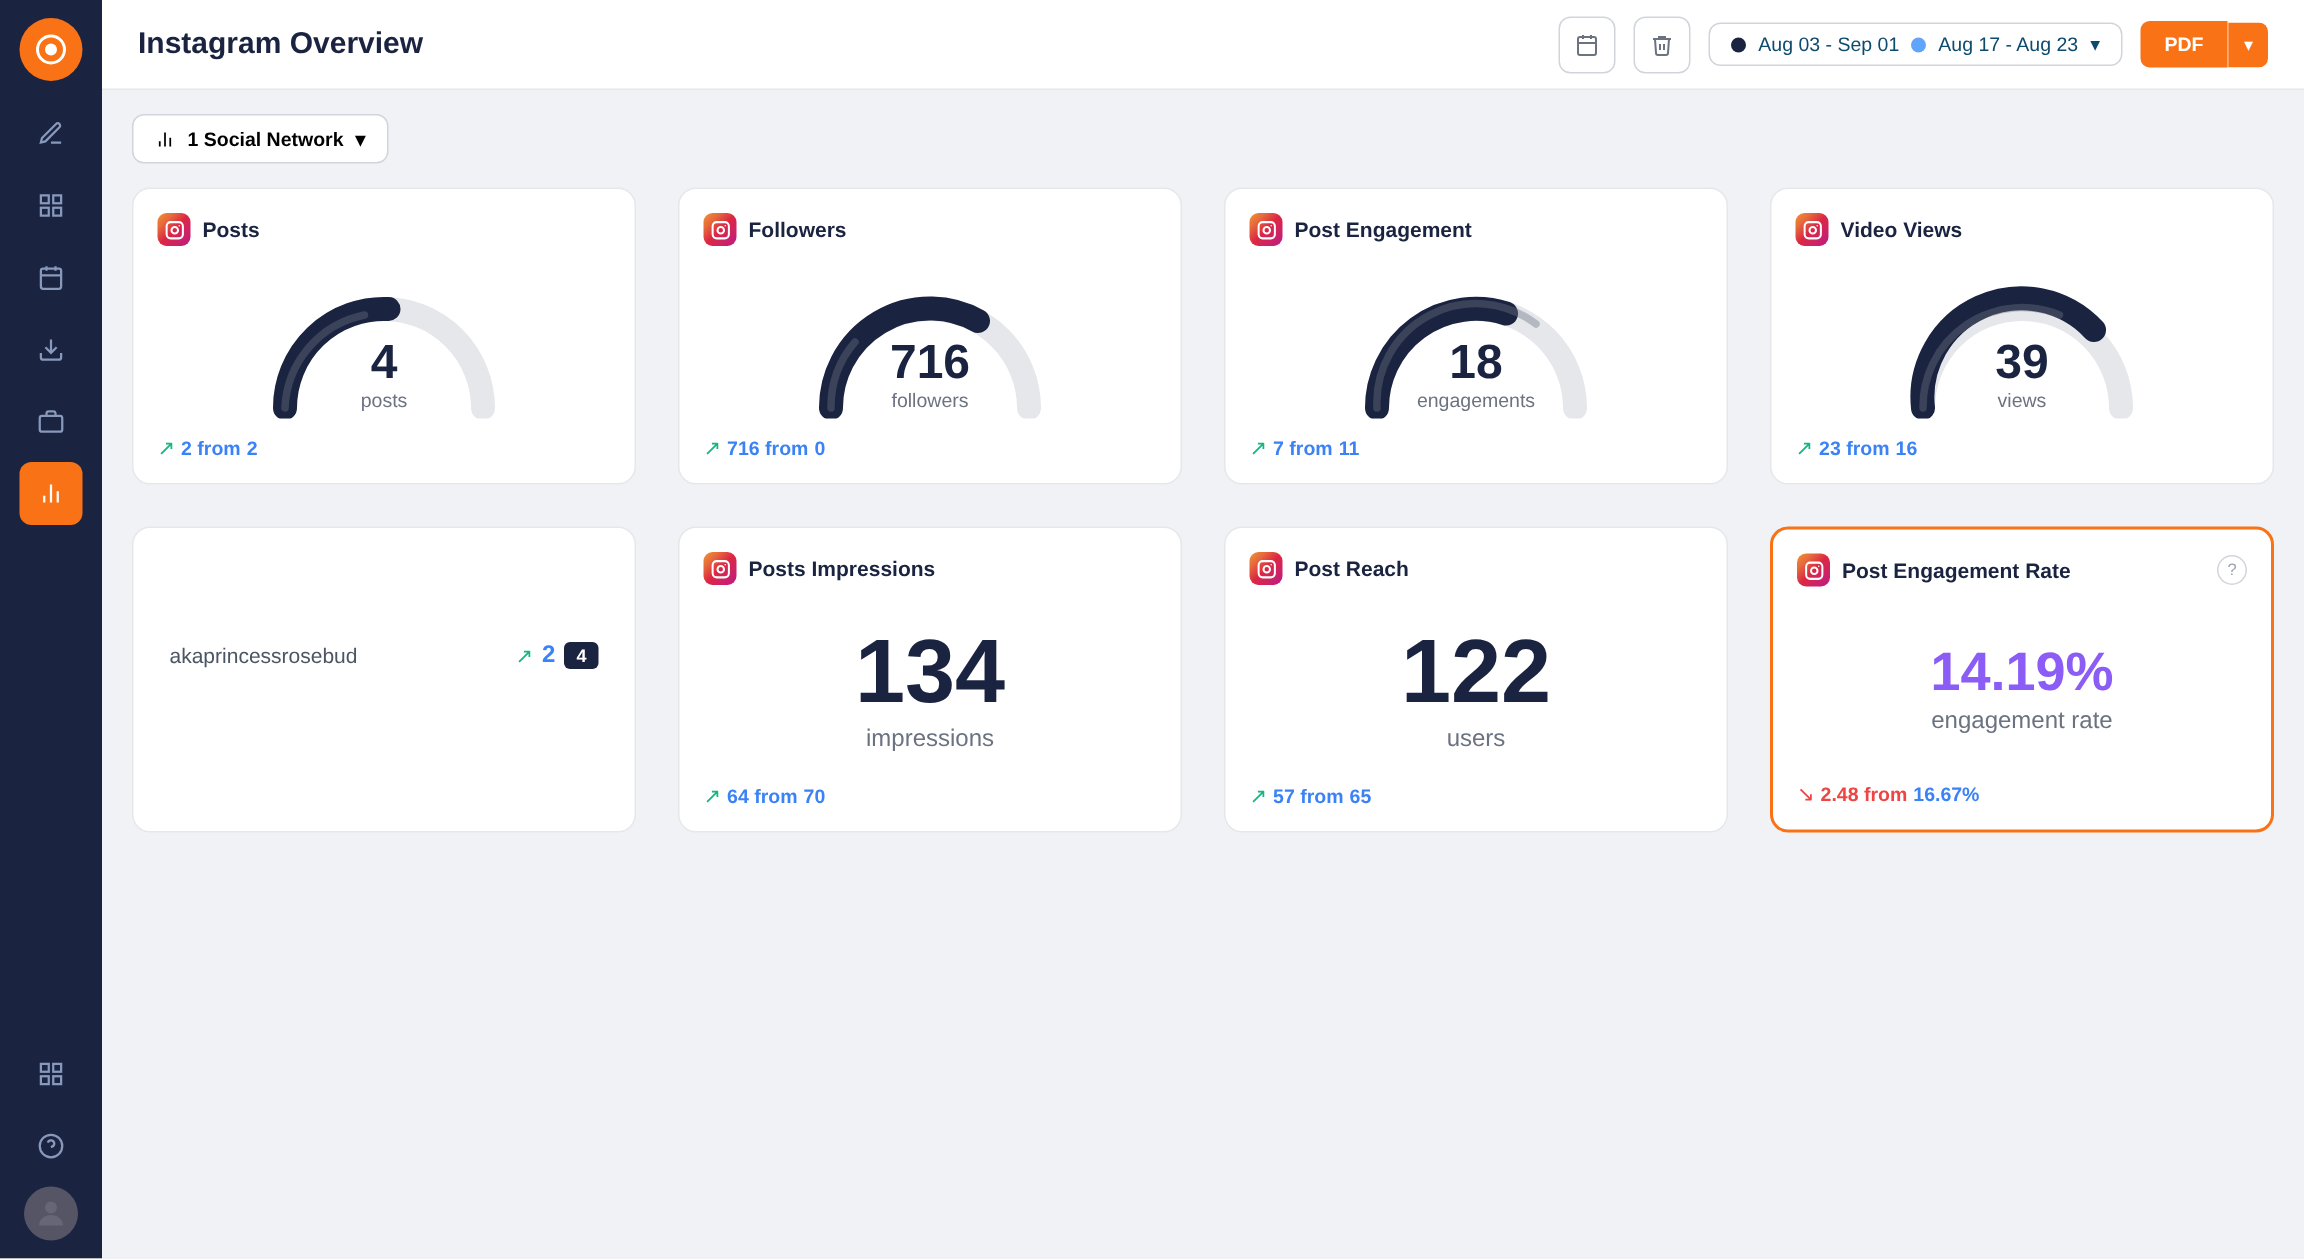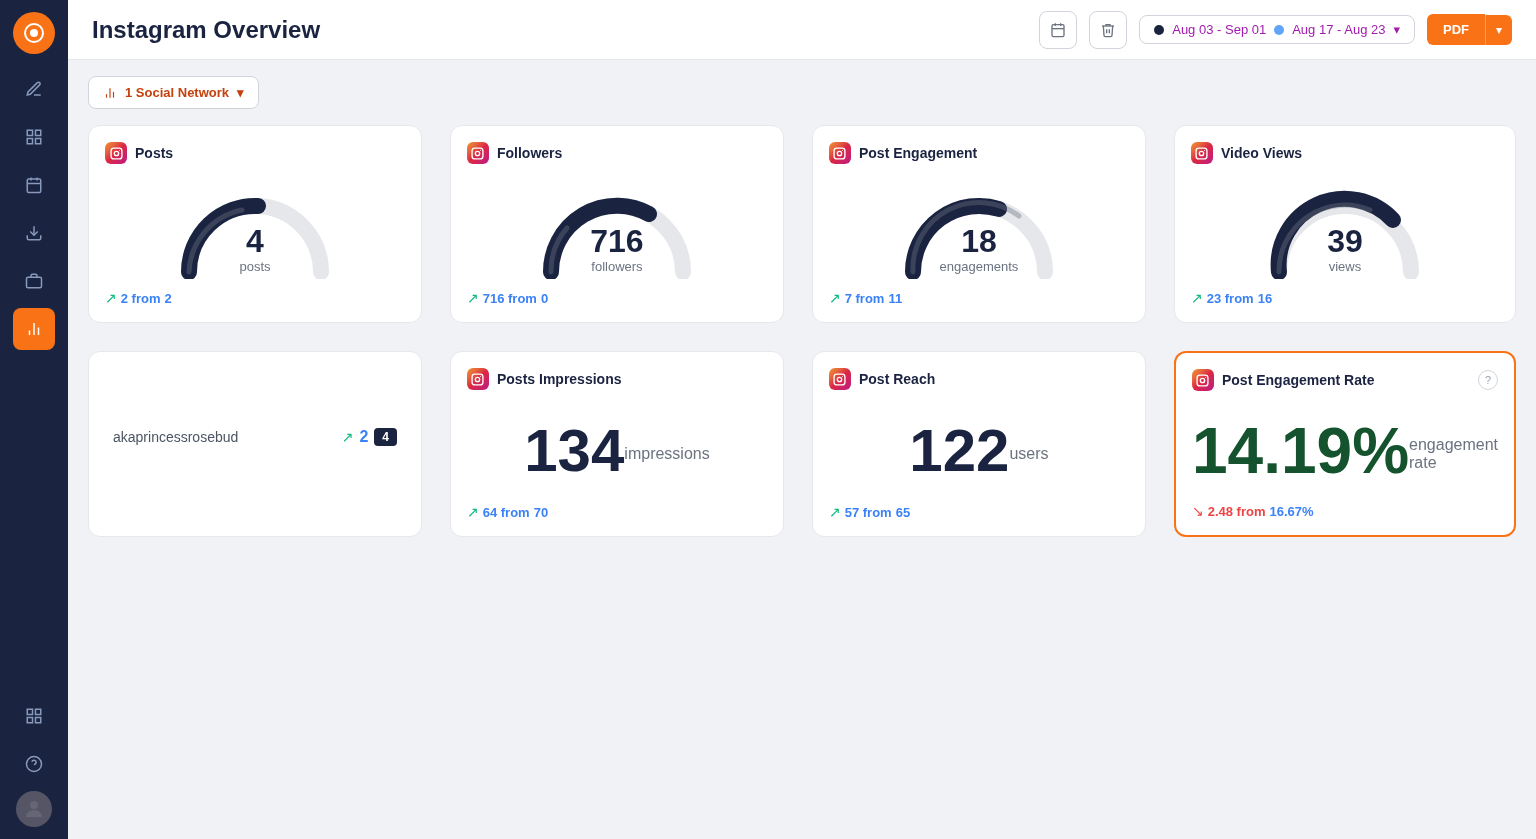--- a/index.html
+++ b/index.html
@@ -62,21 +62,21 @@
       background: white;
       padding: 0 24px;
       height: 60px;
       display: flex;
       align-items: center;
       justify-content: space-between;
       border-bottom: 1px solid #e5e7eb;
       flex-shrink: 0;
     }
     .header-title {
-      font-size: 24px;
+      font-size: 20px;
       font-weight: 700;
       color: #1a2340;
     }
     .header-right {
       display: flex;
       align-items: center;
       gap: 12px;
     }
     .icon-btn {
       width: 38px; height: 38px;
@@ -91,21 +91,21 @@
     .date-range-btn {
       display: flex;
       align-items: center;
       gap: 8px;
       border: 1px solid #d1d5db;
       border-radius: 8px;
       padding: 6px 14px;
       background: white;
       cursor: pointer;
       font-size: 13px;
-      color: #a21caf;
+      color: #0c4a6e;
     }
     .date-dot-blue { width: 10px; height: 10px; border-radius: 50%; background: #1a2340; }
     .date-dot-light { width: 10px; height: 10px; border-radius: 50%; background: #60a5fa; }
     .pdf-btn {
       display: flex;
       align-items: center;
       gap: 0;
     }
     .pdf-main {
       background: #f97316;
@@ -143,21 +143,21 @@
       display: inline-flex;
       align-items: center;
       gap: 8px;
       border: 1px solid #d1d5db;
       border-radius: 8px;
       padding: 8px 14px;
       background: white;
       cursor: pointer;
       font-size: 13px;
       font-weight: 600;
-      color: #c2410c;
+      color: #000000;
     }
 
     
     .cards-grid {
       display: grid;
       grid-template-columns: repeat(4, 1fr);
       gap: 28px;
     }
 
     
@@ -280,43 +280,43 @@
       color: white;
       font-size: 12px;
       font-weight: 700;
       padding: 2px 8px;
       border-radius: 4px;
     }
 
     
     .big-value-container {
       display: flex;
-      flex-direction: row;
+      flex-direction: column;
       align-items: center;
       justify-content: center;
       flex: 1;
       padding: 16px 0 8px;
     }
     .big-number {
       font-size: 60px;
       font-weight: 800;
       color: #1a2340;
       line-height: 1;
     }
     .big-label {
       font-size: 16px;
       color: #6b7280;
       margin-top: 6px;
     }
 
     
     .rate-number {
-      font-size: 64px;
+      font-size: 36px;
       font-weight: 800;
-      color: #14532d;
+      color: #8b5cf6;
       line-height: 1;
     }
 
     
     .content::-webkit-scrollbar { width: 6px; }
     .content::-webkit-scrollbar-track { background: #f0f2f5; }
     .content::-webkit-scrollbar-thumb { background: #c1c9d2; border-radius: 3px; }
   </style>
 </head>
 <body>

